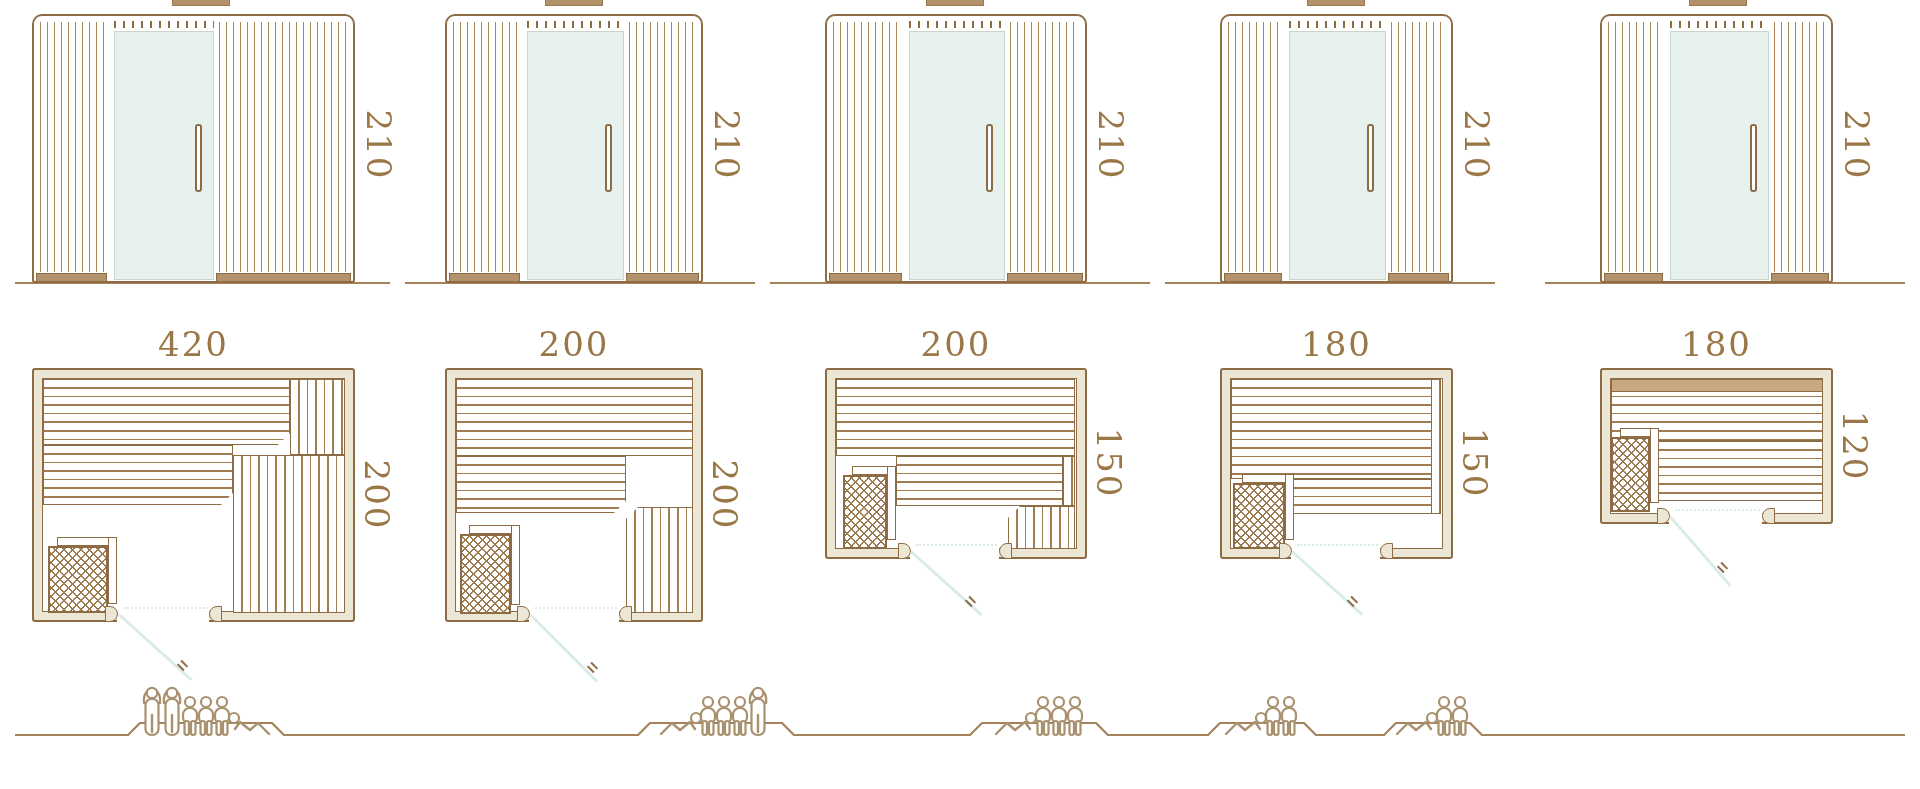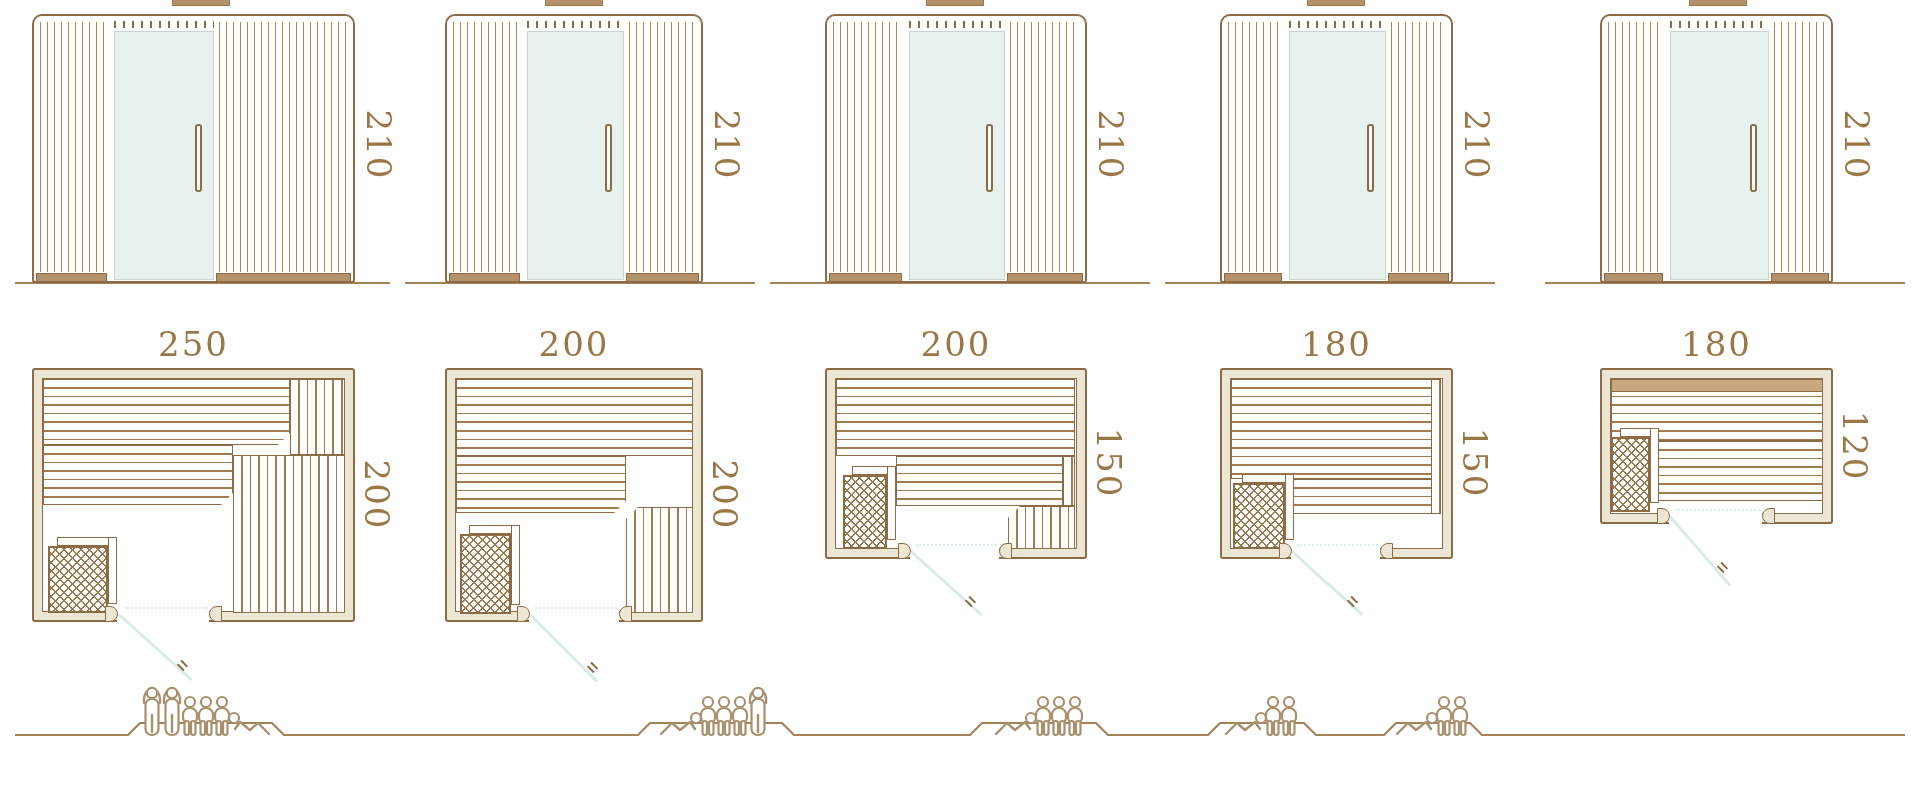--- a/index.html
+++ b/index.html
@@ -171,21 +171,21 @@
     <div class="cabin">
       <div class="panel left"></div>
       <div class="panel right"></div>
       <div class="transom"></div>
       <div class="glass"></div>
       <div class="handle"></div>
       <div class="plinth left"></div>
       <div class="plinth right"></div>
     </div>
     <div class="dim elev-label">210</div>
-    <div class="dim plan-label-top">250</div>
+    <div class="dim plan-label-top">420</div>
     <div class="plan">
       <div class="floor">
         <div class="bench bench-h bA chamfer-br"></div>
         <div class="bench bench-h bB chamfer-br"></div>
         <div class="bench bench-v bRu"></div>
         <div class="bench bench-v bRl"></div>
         <div class="heater">
           <div class="rim-t"></div>
           <div class="rim-r"></div>
           <div class="mesh"></div>

